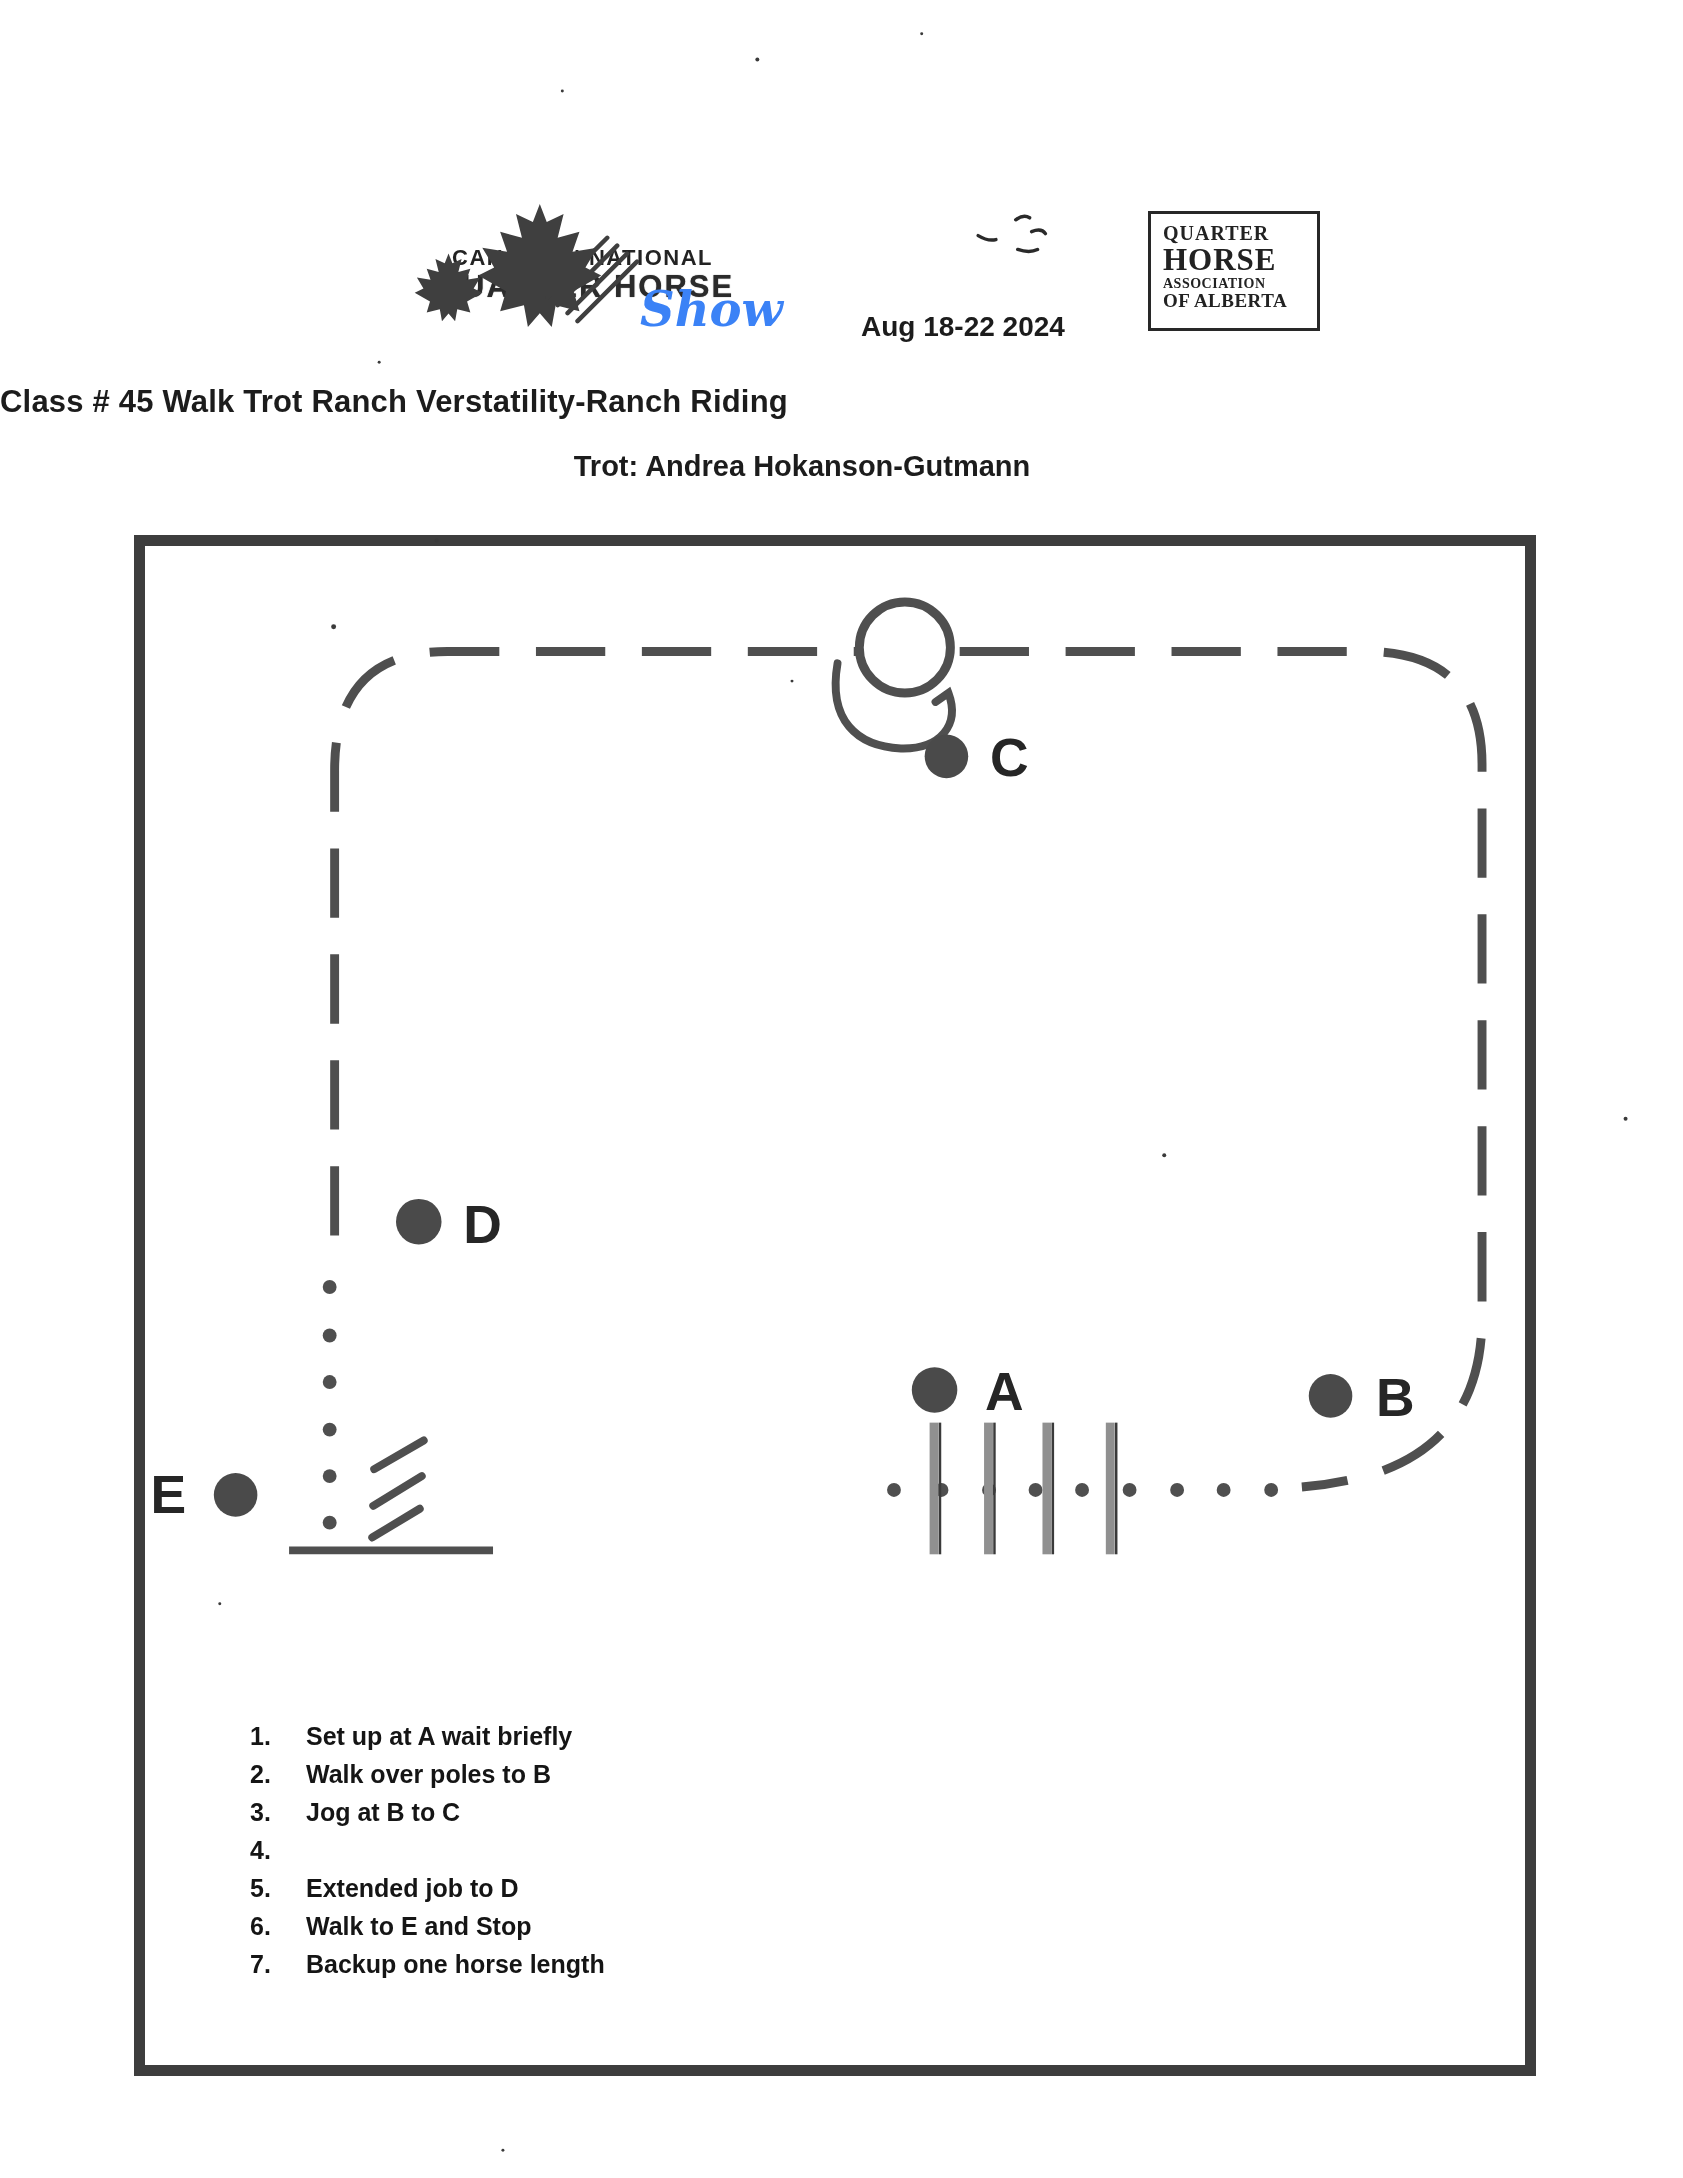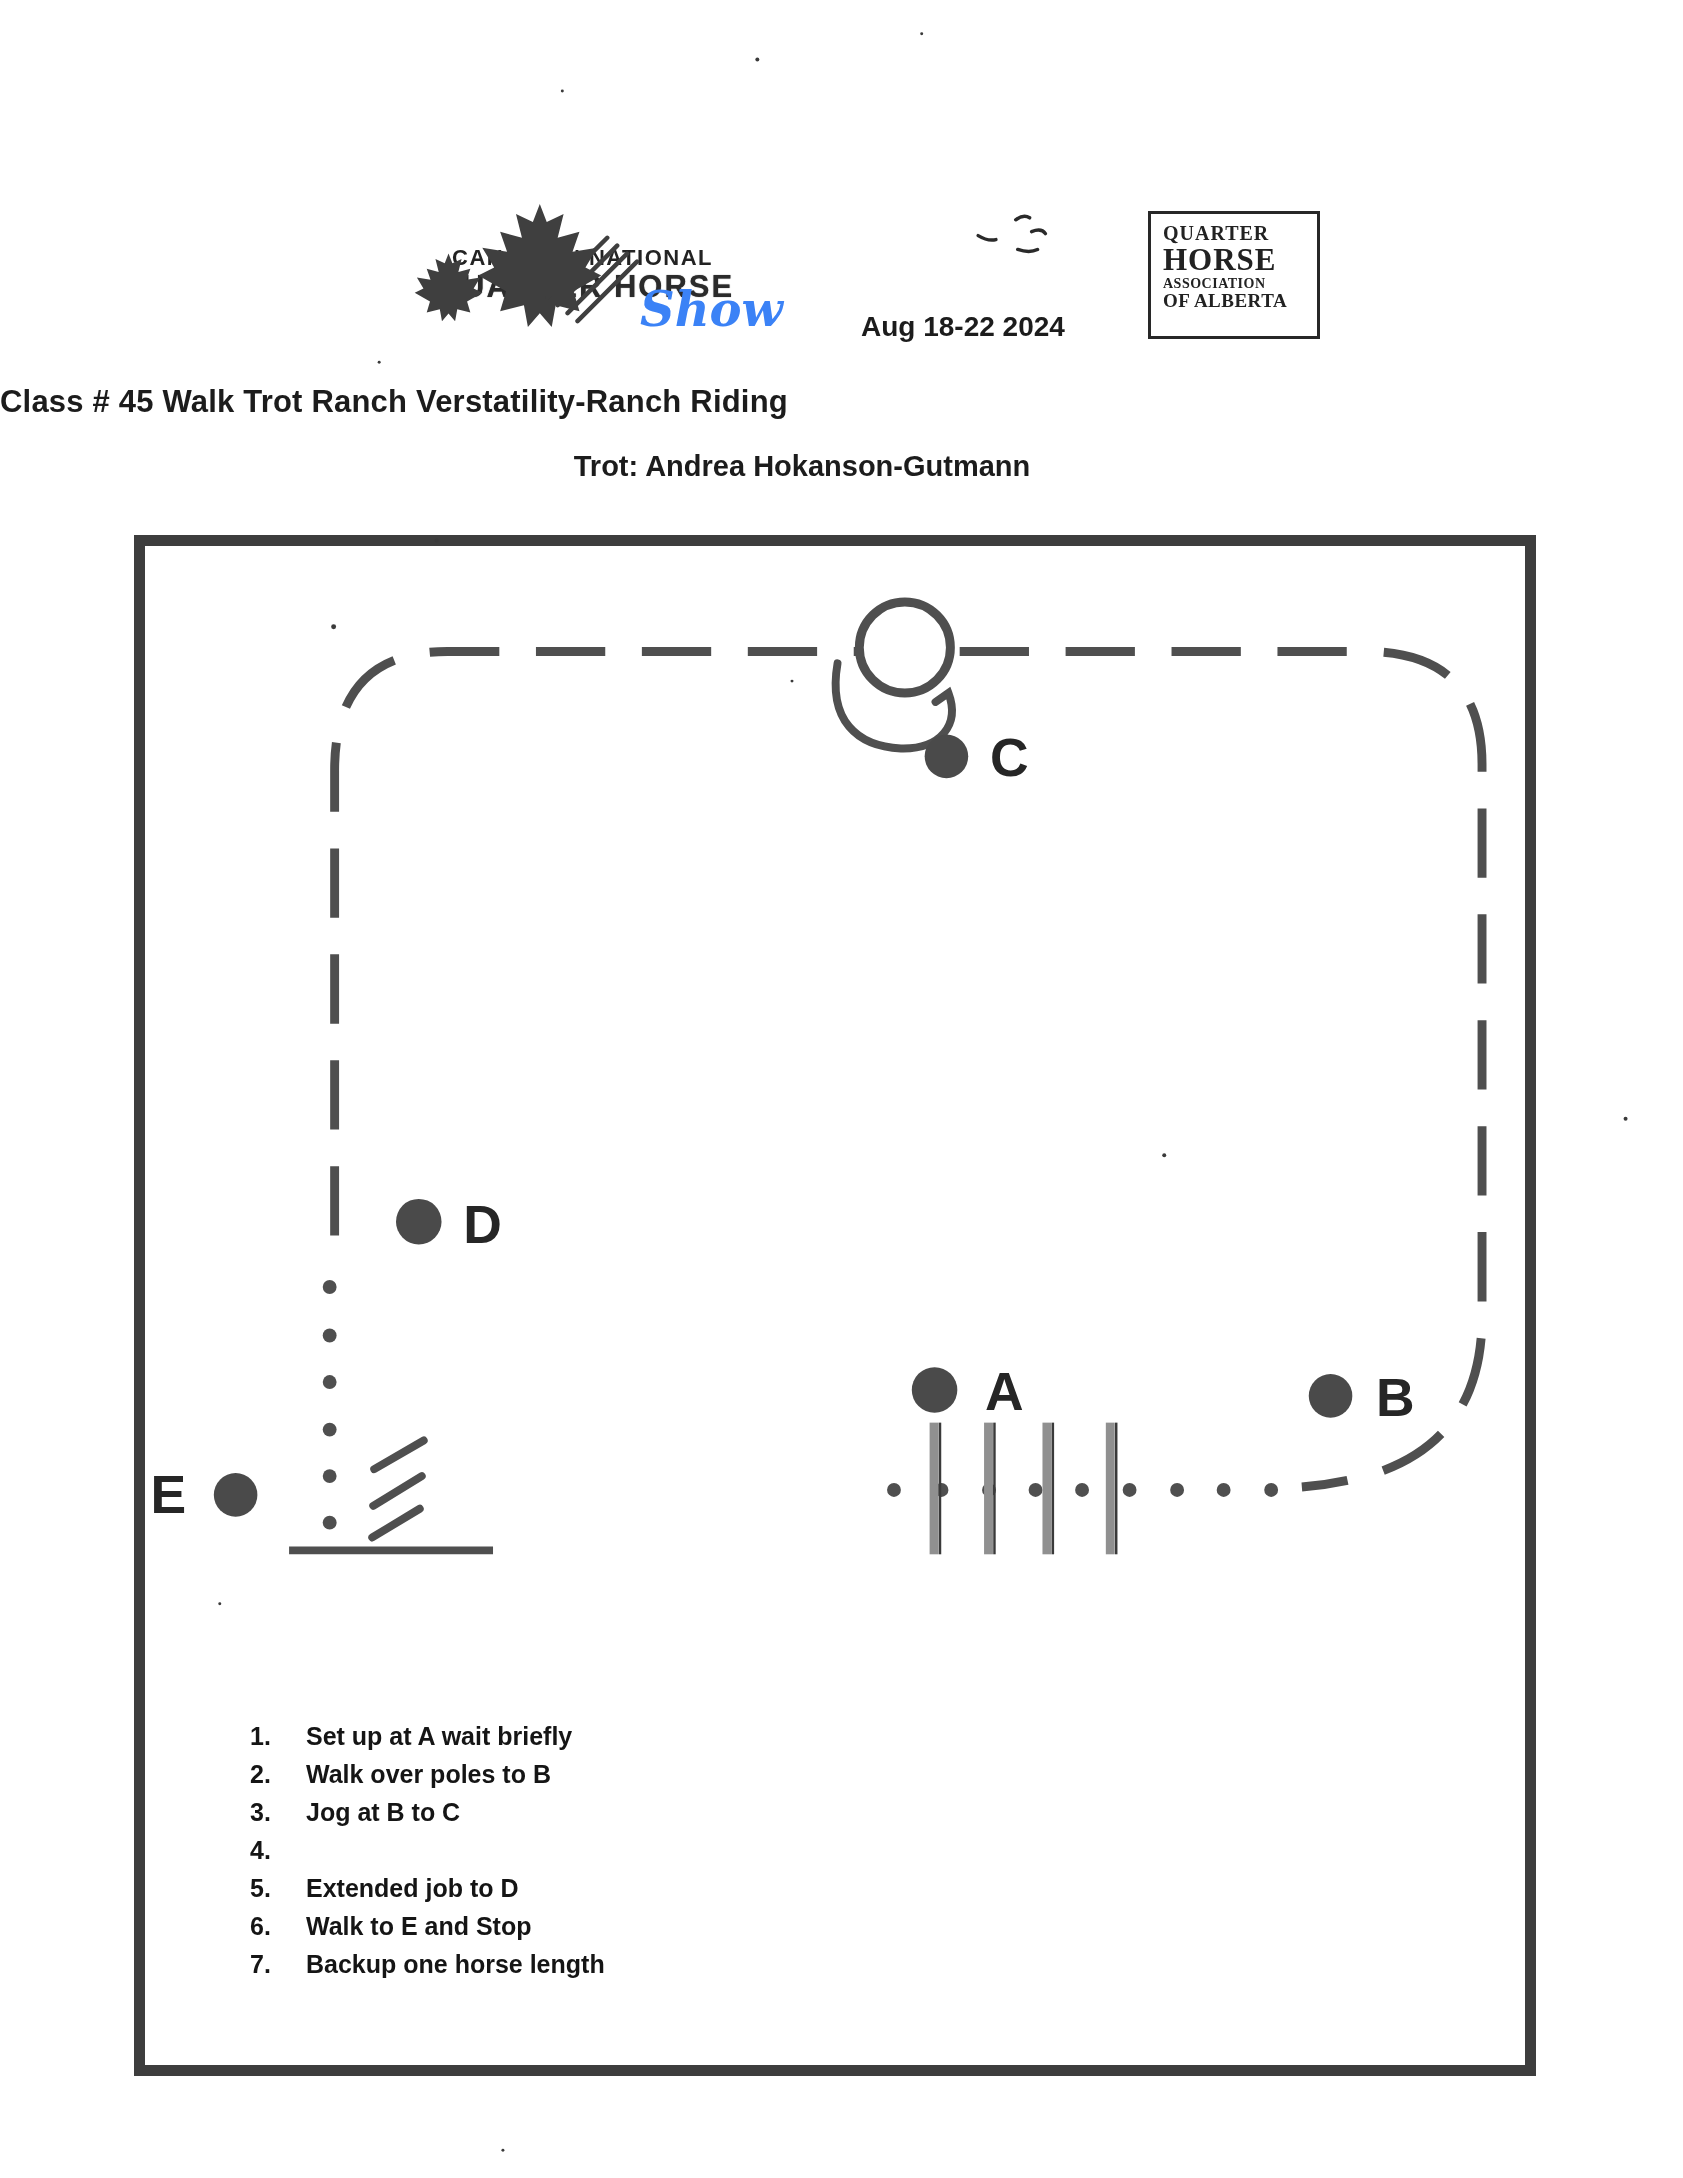--- a/index.html
+++ b/index.html
@@ -9,21 +9,21 @@
   }
   
   .logo{position:absolute;left:391px;top:194px;width:416px;height:163px;}
   .logo-line1{position:absolute;left:61px;top:51px;font-size:22px;font-weight:700;letter-spacing:1.5px;color:#232323;white-space:nowrap;}
   .logo-line2{position:absolute;left:45px;top:75px;font-size:31px;font-weight:700;letter-spacing:2px;color:#2b2b2b;white-space:nowrap;text-shadow:0 0 1px #555;}
   .logo-script{position:absolute;left:249px;top:87px;font-family:"DejaVu Serif",serif;font-style:italic;font-weight:700;font-size:48px;color:#3b82f6;white-space:nowrap;}
   .leaf-svg{position:absolute;left:0;top:0;width:248px;height:149px;}
   .event-date{position:absolute;left:861px;top:311px;font-size:28px;font-weight:700;white-space:nowrap;}
   .stamp{
     position:absolute;left:1148px;top:211px;width:150px;height:97px;
-    border:3px solid #282828;padding:9px 4px 16px 12px;
+    border:3px solid #282828;padding:9px 4px 8px 12px;
     font-family:"Liberation Serif",serif;color:#222;line-height:1.05;
   }
   .stamp-l1{font-size:20px;font-weight:600;letter-spacing:1px;}
   .stamp-l2{font-size:31px;font-weight:700;letter-spacing:1px;}
   .stamp-l3{font-size:14px;font-weight:600;letter-spacing:0.5px;}
   .stamp-l4{font-size:19px;font-weight:600;letter-spacing:0.5px;}
   
   .class-title{position:absolute;left:0;top:384px;width:1643px;text-align:left;font-size:31px;font-weight:700;letter-spacing:0.2px;}
   .judge-line{position:absolute;left:0;top:450px;width:1604px;text-align:center;font-size:29px;font-weight:700;}
   

